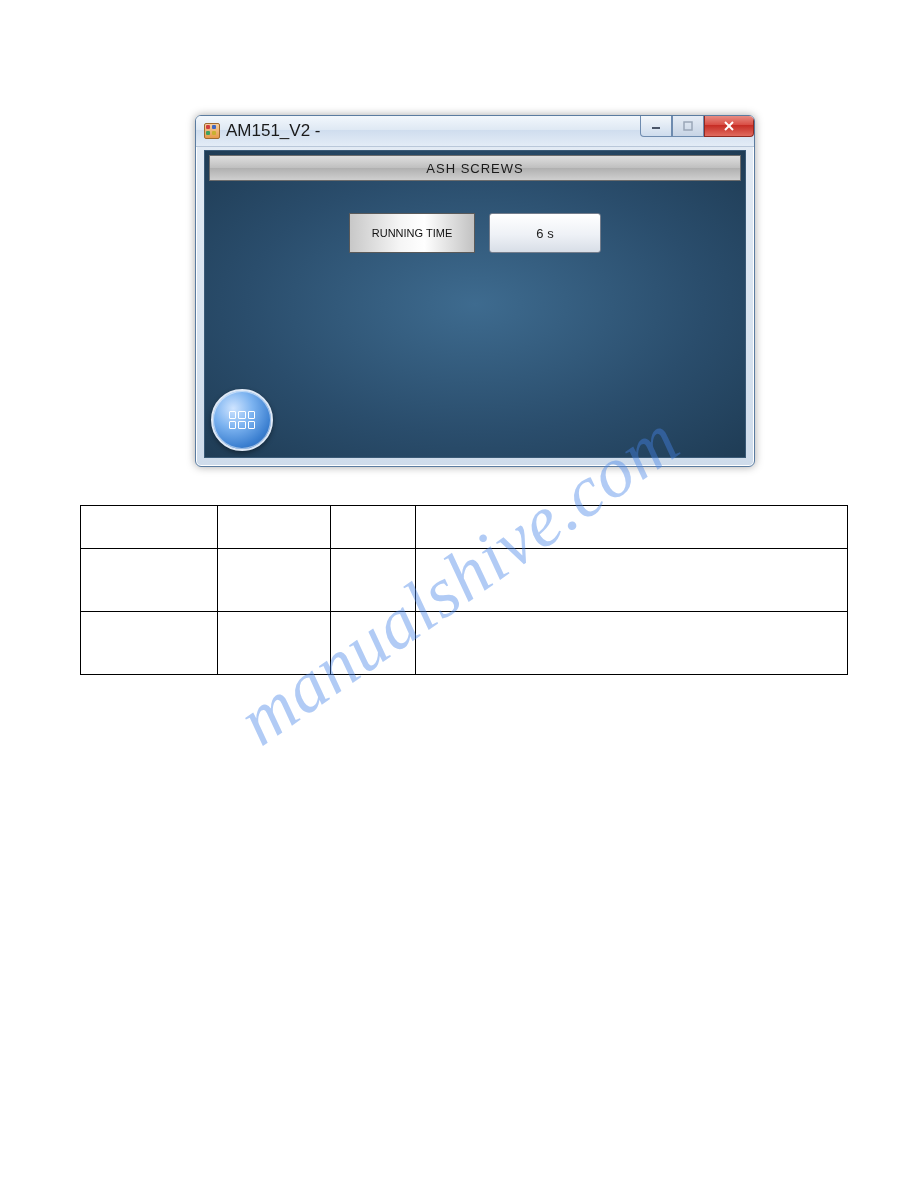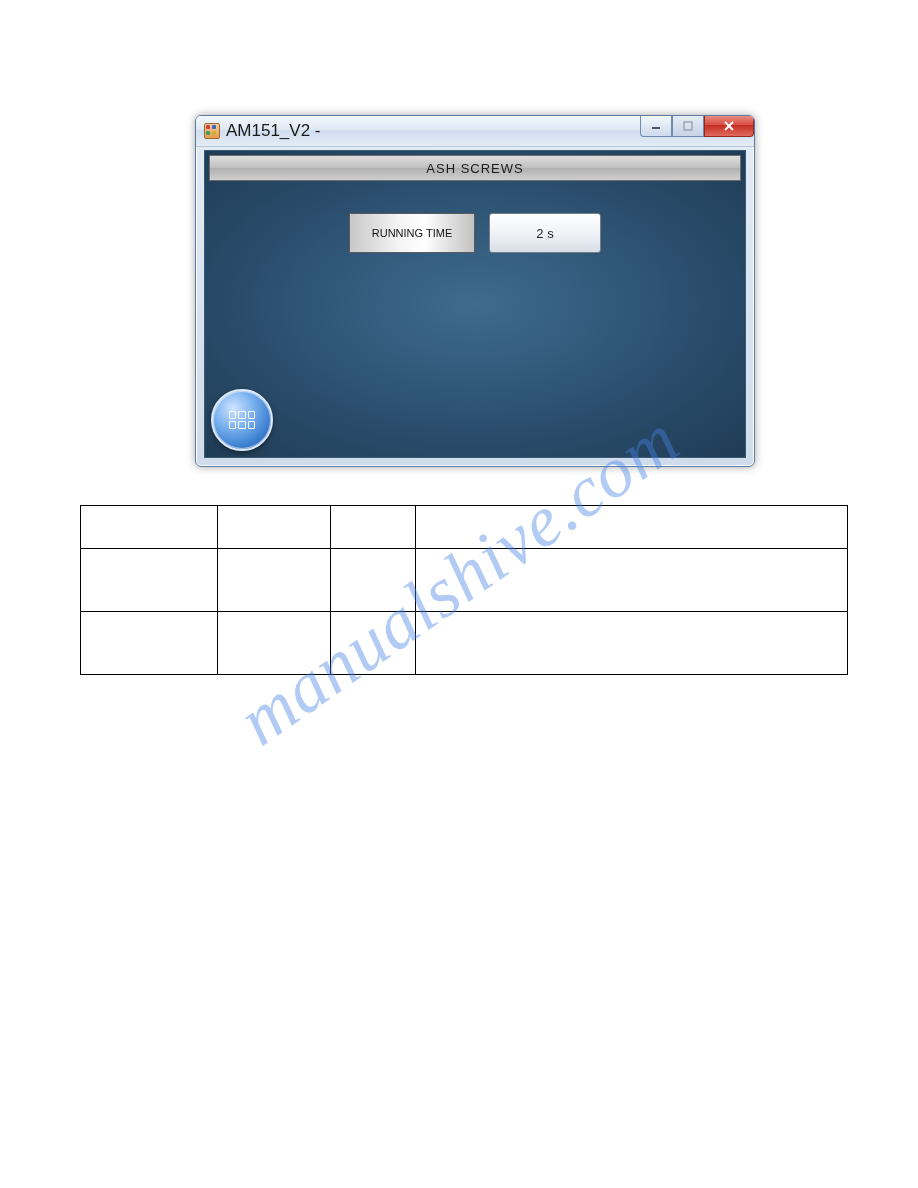--- a/index.html
+++ b/index.html
@@ -255,21 +255,21 @@
   </div>
 
   <div class="client">
     <div class="header-band">ASH  SCREWS</div>
 
     <div class="form">
       <div class="row">
         <div class="plate">
           <span>RUNNING TIME</span>
         </div>
-        <div class="value">2 s</div>
+        <div class="value">6 s</div>
       </div>
     </div>
 
     <div class="menu-launcher">
       <span class="grid">
         <span></span>
           <span></span>
           <span></span>
           <span></span>
           <span></span>

